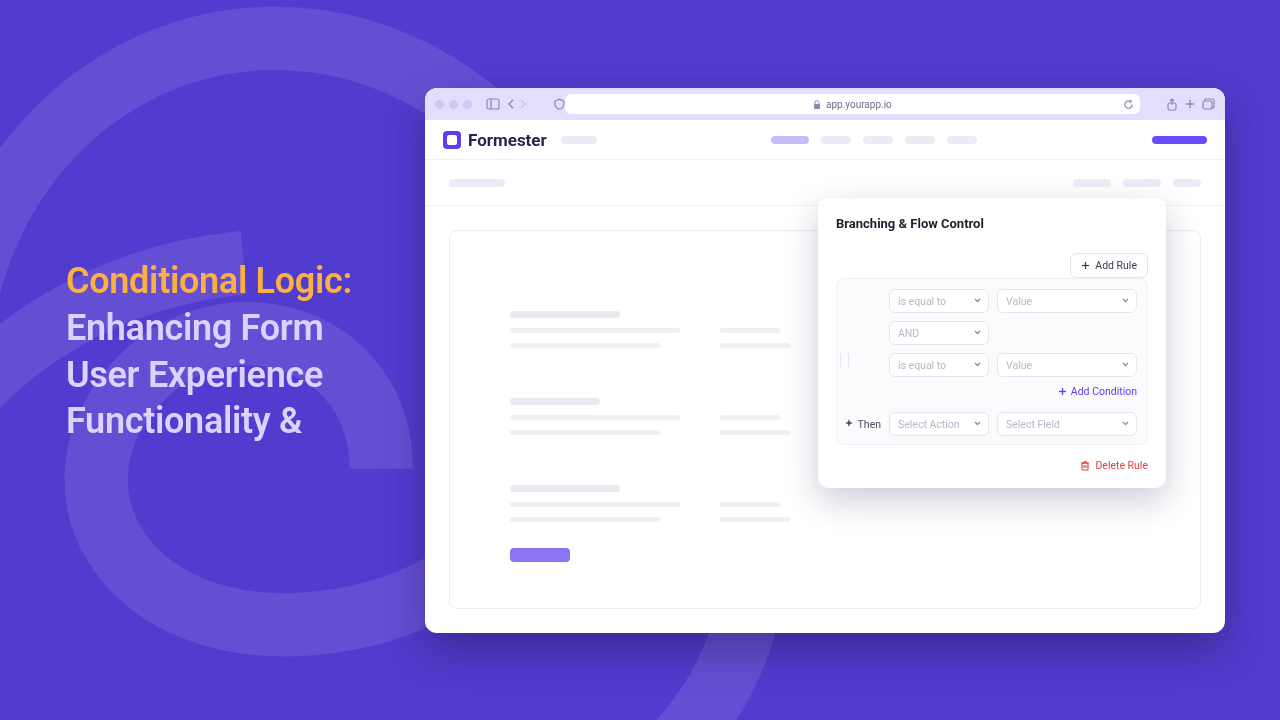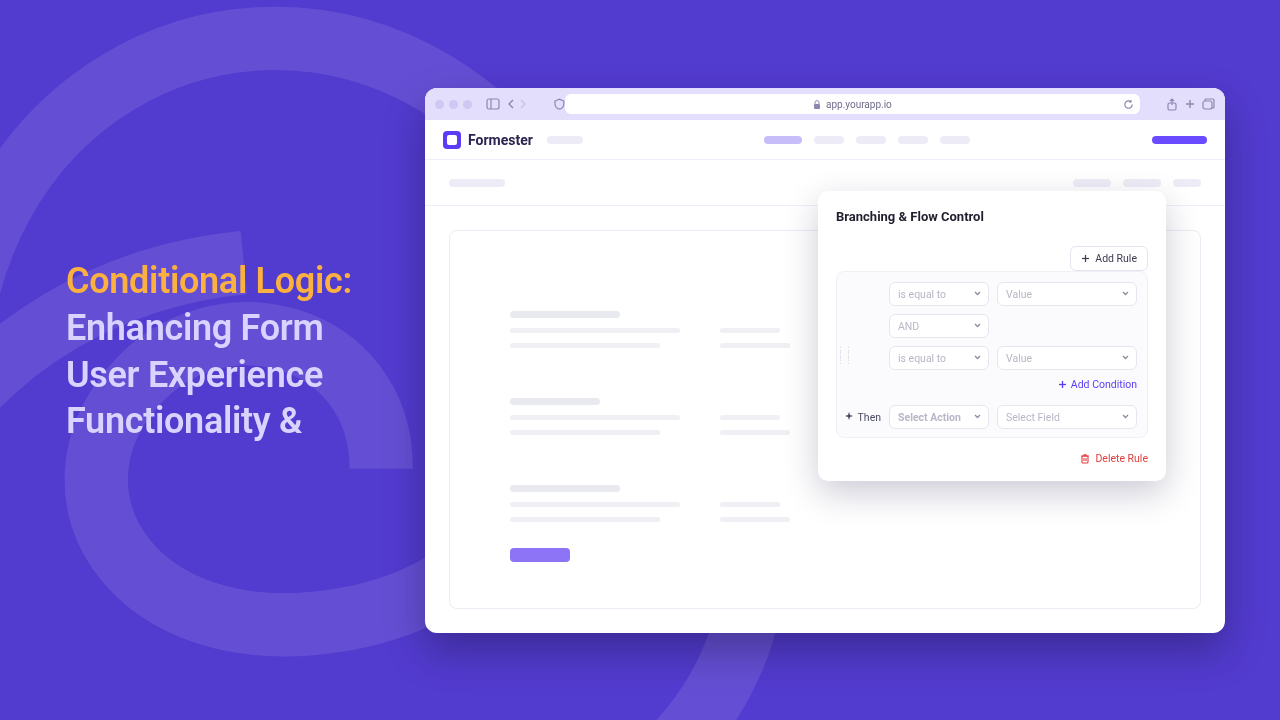--- a/index.html
+++ b/index.html
@@ -28,21 +28,21 @@
   .nav-arrows { display:flex; gap:2px; }
   .addr { flex:1; margin:0 18px; display:flex; align-items:center; justify-content:center; position:relative; }
   .addr-inner { background:#fff; border-radius:6px; height:20px; width:100%; display:flex; align-items:center; justify-content:center; gap:5px; font-size:10px; color:#6f6e8b; }
   .addr-inner .refresh { position:absolute; right:6px; }
 
   
   .app-bar { height:40px; border-bottom:1px solid #f0eefc; display:flex; align-items:center; padding:0 18px; gap:14px; flex:none; }
   .brand { display:flex; align-items:center; gap:7px; }
   .brand .logo { width:18px; height:18px; background:#5b3df5; border-radius:4px; display:flex; align-items:center; justify-content:center; }
   .brand .logo::after { content:""; width:10px; height:10px; background:#fff; border-radius:2px; }
-  .brand .name { font-size:14px; font-weight:700; color:#2b2350; }
+  .brand .name { font-size:17px; font-weight:700; color:#2b2350; }
   .bar-skel { background:#edecf6; border-radius:5px; height:8px; }
   .app-bar .center-nav { margin-left:auto; display:flex; gap:12px; }
   .app-bar .center-nav .bar-skel { width:30px; }
   .app-bar .center-nav .bar-skel.active { background:#c7bdf8; width:38px; }
   .app-bar .right-pill { width:55px; height:8px; background:#6a4bff; border-radius:5px; margin-left:auto; }
 
   
   .sub-bar { height:46px; border-bottom:1px solid #f0eefc; display:flex; align-items:center; padding:0 24px; gap:14px; flex:none; }
   .sub-bar .left { display:flex; gap:12px; }
   .sub-bar .right { margin-left:auto; display:flex; gap:12px; }
@@ -52,34 +52,34 @@
   .form-preview { border:1px solid #ecebf3; border-radius:8px; width:100%; height:100%; padding:80px 60px 40px; }
   .field-group { margin-bottom:40px; }
   .field-line { background:#e9e9f0; border-radius:4px; height:7px; margin-bottom:10px; }
   .field-line.med { width:110px; }
   .field-line.long { width:170px; height:5px; background:#efeff4; }
   .field-row { display:flex; gap:40px; margin-top:10px;}
   .field-col { flex:0 0 auto; }
   .btn-skel { width:60px; height:14px; background:#8d74f7; border-radius:4px; margin-top:16px; }
 
   
-  .panel { position:absolute; left:818px; top:191px; width:348px; background:#fff; border-radius:10px; box-shadow:0 12px 34px rgba(23,16,67,.22); z-index:8; padding:18px 18px 16px; }
+  .panel { position:absolute; left:818px; top:198px; width:348px; background:#fff; border-radius:10px; box-shadow:0 12px 34px rgba(23,16,67,.22); z-index:8; padding:18px 18px 16px; }
   .panel-title { font-size:13px; font-weight:700; color:#1f1f2e; margin-bottom:22px; }
   .panel-actions-top { display:flex; justify-content:flex-end; }
   .btn { border:1px solid #e4e4ee; background:#fff; border-radius:6px; padding:5px 10px; font-size:10.5px; color:#3b3b4f; display:flex; align-items:center; gap:5px; cursor:pointer; }
   .btn svg { display:block; }
   .rule { background:#fbfbfe; border:1px solid #f1f0f7; border-radius:8px; padding:10px 10px 8px 8px; position:relative; }
   .rule .drag { position:absolute; left:-1px; top:50%; transform:translateY(-50%); color:#d9d9e5; font-size:9px; line-height:5px; letter-spacing:-1px; }
   .row { display:flex; align-items:center; gap:8px; margin-bottom:8px; }
   .row:last-child { margin-bottom:0; }
   .kw { width:36px; font-size:10.5px; color:#4a4a60; display:flex; align-items:center; gap:4px; justify-content:flex-end; }
   .kw svg { flex:none; }
   .select { flex:1; border:1px solid #e6e6ef; background:#fff; border-radius:6px; height:24px; display:flex; align-items:center; padding:0 8px; font-size:10.5px; color:#b7b7c7; position:relative; }
   .select.small { flex:0 0 100px; }
-  .select.mid { flex:0 0 100px;font-weight:bold; }
+  .select.mid { flex:0 0 100px; }
   .select .chev { position:absolute; right:6px; top:50%; transform:translateY(-50%); color:#8b8ba2; }
   .joiner { margin-left:44px; }
   .joiner .select { flex:0 0 100px; }
   .add-cond { display:flex; justify-content:flex-end; margin-top:0;text-align:center; }
   .link-btn { color:#5b3df5; font-size:10.5px; display:flex; align-items:center; gap:4px; cursor:pointer; }
   .then-row { margin-top:14px; }
   .panel-footer { display:flex; justify-content:flex-end; margin-top:14px; }
   .del-btn { color:#e0403f; font-size:10.5px; display:flex; align-items:center; gap:5px; cursor:pointer; }
 </style>
 </head>

